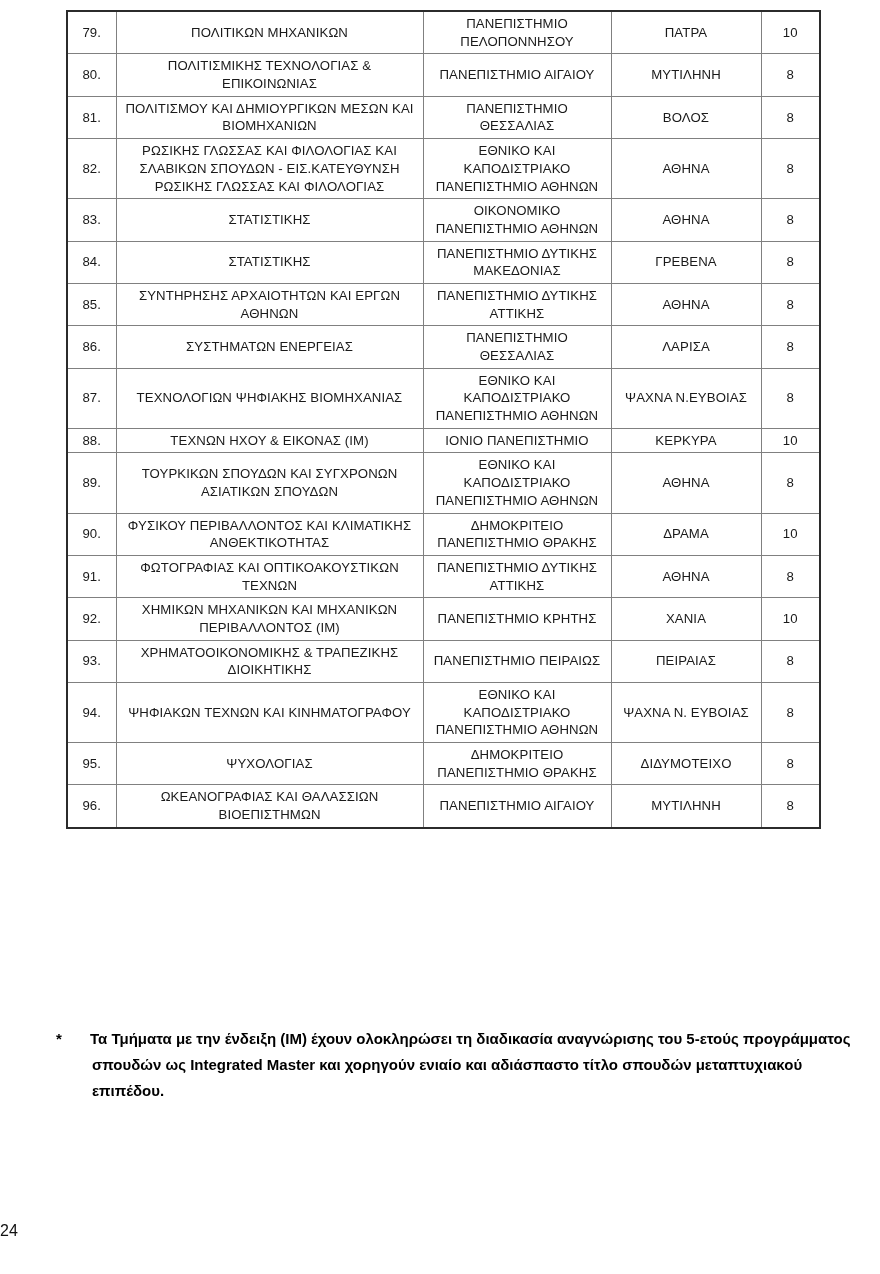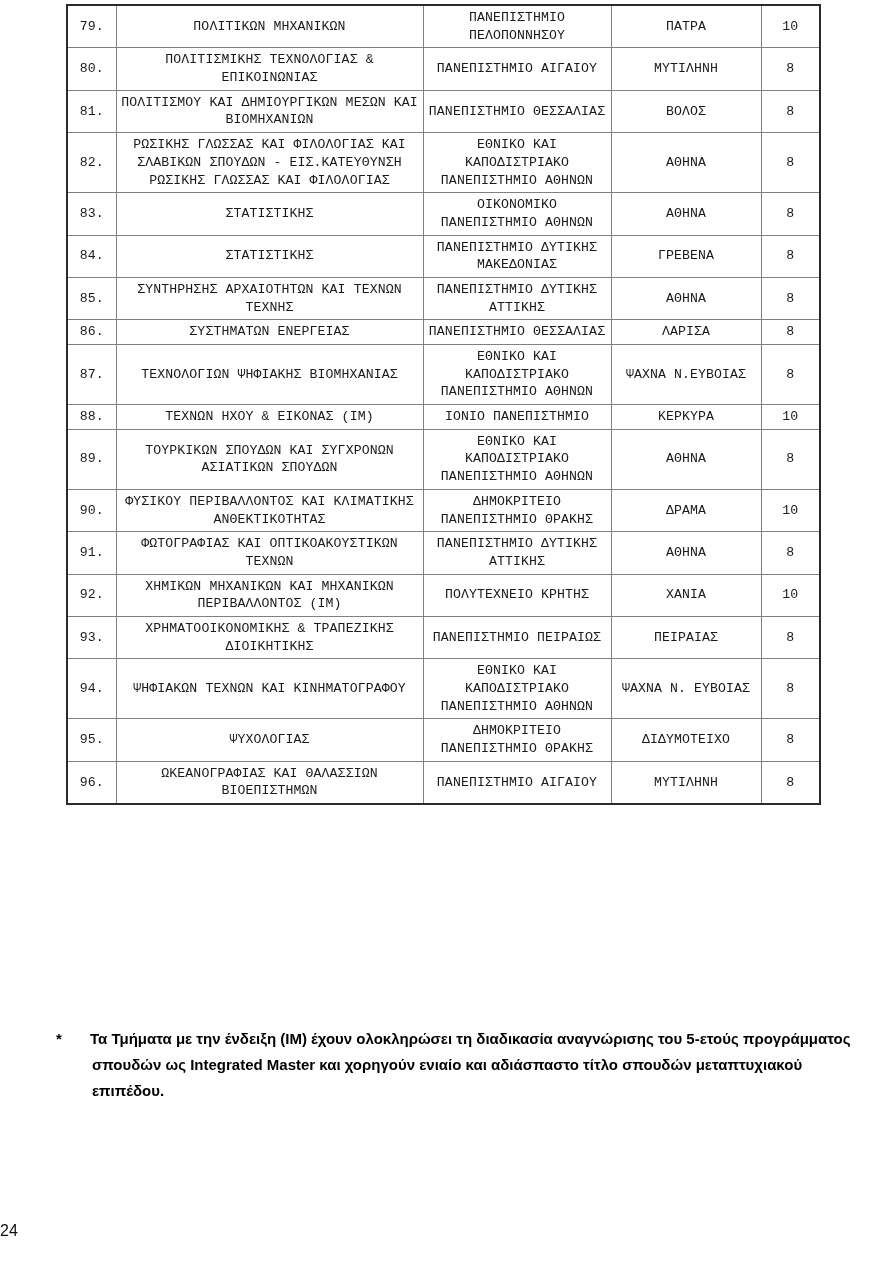--- a/index.html
+++ b/index.html
@@ -21,23 +21,22 @@
     position: relative;
     width: 880px;
     height: 1274px;
     box-sizing: border-box;
   }
 
   
   .table-wrap {
     position: absolute;
     left: 66px;
-    top: 4px;
+    top: 10px;
     width: 753px;
-    font-family: Liberation Mono, monospace;
   }
 
   table.dept-table {
     border-collapse: collapse;
     width: 753px;
     table-layout: fixed;
   }
 
   table.dept-table td {
     border: 1px solid #808080;
@@ -167,21 +166,21 @@
           </tr>
           <tr>
             <td class="cell-no">84.</td>
             <td class="cell-dept">ΣΤΑΤΙΣΤΙΚΗΣ</td>
             <td class="cell-inst">ΠΑΝΕΠΙΣΤΗΜΙΟ ΔΥΤΙΚΗΣ ΜΑΚΕΔΟΝΙΑΣ</td>
             <td class="cell-city">ΓΡΕΒΕΝΑ</td>
             <td class="cell-sem">8</td>
           </tr>
           <tr>
             <td class="cell-no">85.</td>
-            <td class="cell-dept">ΣΥΝΤΗΡΗΣΗΣ ΑΡΧΑΙΟΤΗΤΩΝ ΚΑΙ ΤΕΧΝΩΝ ΤΕΧΝΗΣ</td>
+            <td class="cell-dept">ΣΥΝΤΗΡΗΣΗΣ ΑΡΧΑΙΟΤΗΤΩΝ ΚΑΙ ΕΡΓΩΝ ΑΘΗΝΩΝ</td>
             <td class="cell-inst">ΠΑΝΕΠΙΣΤΗΜΙΟ ΔΥΤΙΚΗΣ ΑΤΤΙΚΗΣ</td>
             <td class="cell-city">ΑΘΗΝΑ</td>
             <td class="cell-sem">8</td>
           </tr>
           <tr>
             <td class="cell-no">86.</td>
             <td class="cell-dept">ΣΥΣΤΗΜΑΤΩΝ ΕΝΕΡΓΕΙΑΣ</td>
             <td class="cell-inst">ΠΑΝΕΠΙΣΤΗΜΙΟ ΘΕΣΣΑΛΙΑΣ</td>
             <td class="cell-city">ΛΑΡΙΣΑ</td>
             <td class="cell-sem">8</td>
@@ -217,21 +216,21 @@
           <tr>
             <td class="cell-no">91.</td>
             <td class="cell-dept">ΦΩΤΟΓΡΑΦΙΑΣ ΚΑΙ ΟΠΤΙΚΟΑΚΟΥΣΤΙΚΩΝ ΤΕΧΝΩΝ</td>
             <td class="cell-inst">ΠΑΝΕΠΙΣΤΗΜΙΟ ΔΥΤΙΚΗΣ ΑΤΤΙΚΗΣ</td>
             <td class="cell-city">ΑΘΗΝΑ</td>
             <td class="cell-sem">8</td>
           </tr>
           <tr>
             <td class="cell-no">92.</td>
             <td class="cell-dept">ΧΗΜΙΚΩΝ ΜΗΧΑΝΙΚΩΝ ΚΑΙ ΜΗΧΑΝΙΚΩΝ ΠΕΡΙΒΑΛΛΟΝΤΟΣ (ΙΜ)</td>
-            <td class="cell-inst">ΠΟΛΥΤΕΧΝΕΙΟ ΚΡΗΤΗΣ</td>
+            <td class="cell-inst">ΠΑΝΕΠΙΣΤΗΜΙΟ ΚΡΗΤΗΣ</td>
             <td class="cell-city">ΧΑΝΙΑ</td>
             <td class="cell-sem">10</td>
           </tr>
           <tr>
             <td class="cell-no">93.</td>
             <td class="cell-dept">ΧΡΗΜΑΤΟΟΙΚΟΝΟΜΙΚΗΣ &amp; ΤΡΑΠΕΖΙΚΗΣ ΔΙΟΙΚΗΤΙΚΗΣ</td>
             <td class="cell-inst">ΠΑΝΕΠΙΣΤΗΜΙΟ ΠΕΙΡΑΙΩΣ</td>
             <td class="cell-city">ΠΕΙΡΑΙΑΣ</td>
             <td class="cell-sem">8</td>
           </tr>

